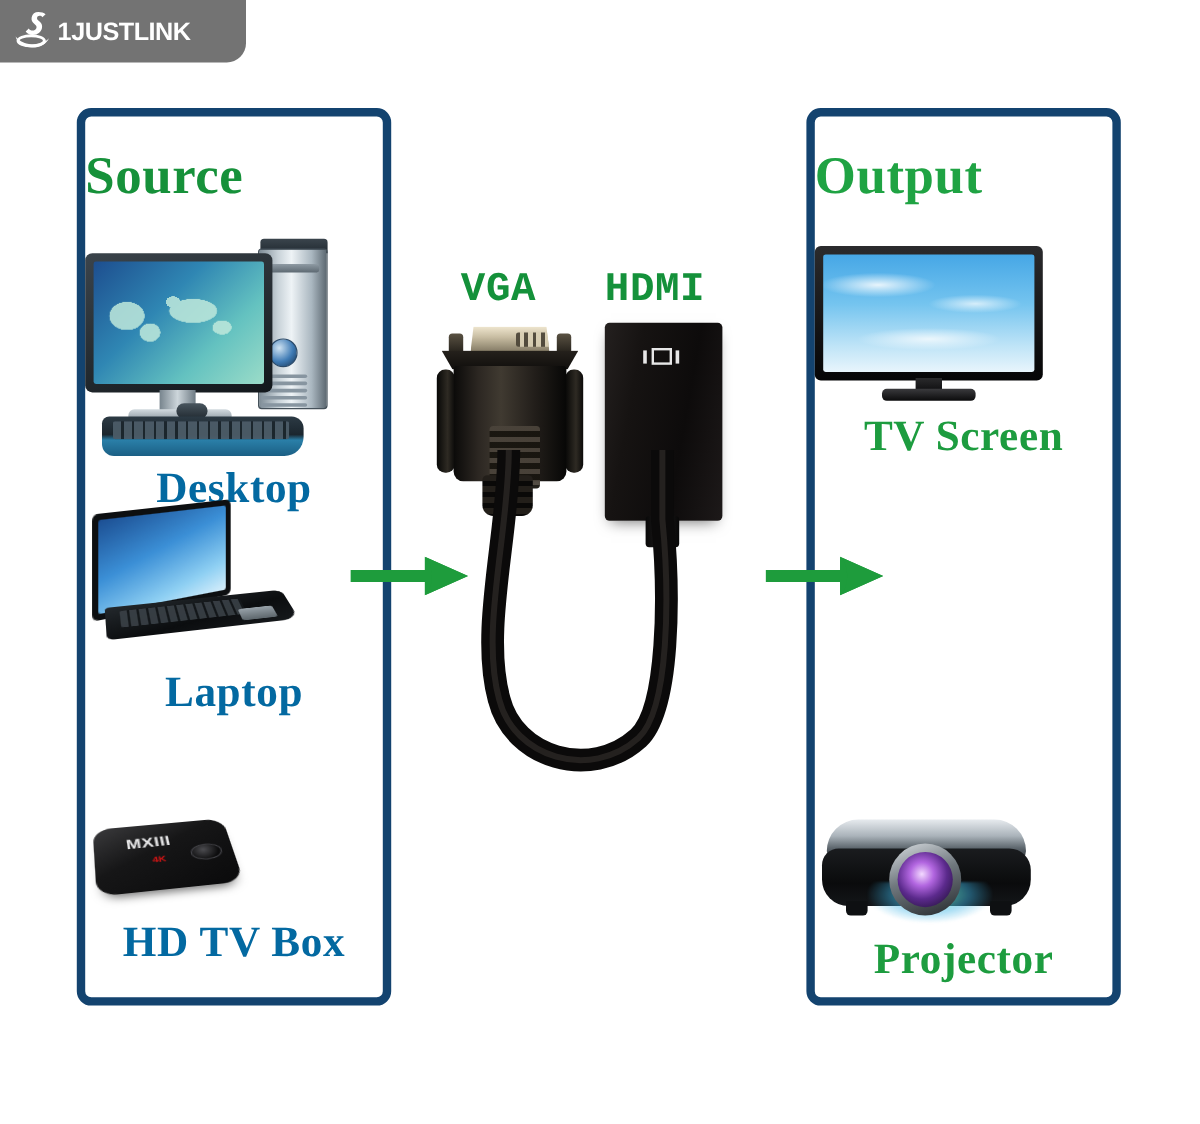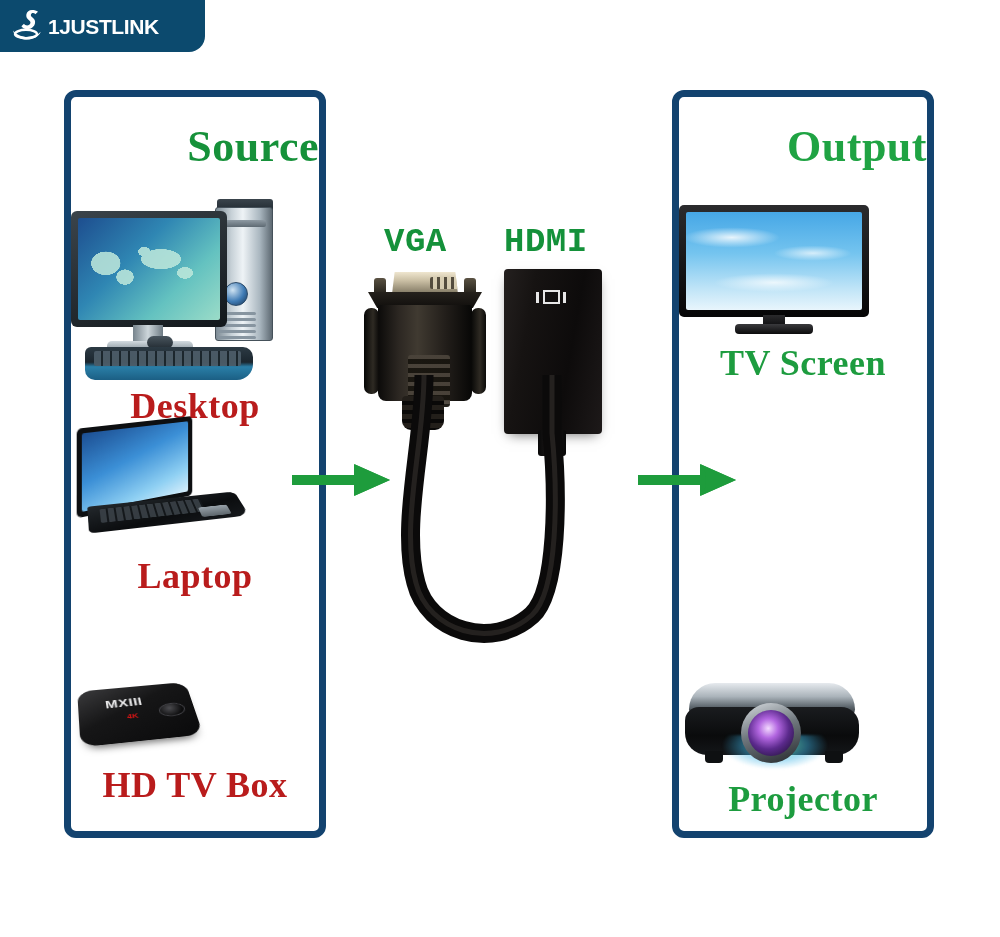--- a/index.html
+++ b/index.html
@@ -6,51 +6,51 @@
   body{
     width:1000px;height:937px;position:relative;overflow:hidden;
     background:#ffffff;
     font-family:"Liberation Serif", serif;
   }
   .stage{position:absolute;inset:0;}
 
   
   .logo-badge{
     position:absolute;left:0;top:0;width:205px;height:52px;
-    background:#0c4a6e;border-bottom-right-radius:16px;
+    background:#737373;border-bottom-right-radius:16px;
     display:flex;align-items:center;gap:4px;
     box-sizing:border-box;padding-left:10px;
   }
   .logo-mark{width:34px;height:36px;flex:0 0 34px;display:block;}
   .logo-text{
     color:#ffffff;font-family:"Liberation Sans", sans-serif;
     font-weight:bold;font-size:21px;letter-spacing:-0.4px;
     line-height:1;white-space:nowrap;
   }
 
   
   .panel{
     position:absolute;
     border:7px solid #13436f;border-radius:12px;
     background:#ffffff;box-sizing:border-box;
   }
   .panel.left{left:64px;top:90px;width:262px;height:748px;}
   .panel.right{left:672px;top:90px;width:262px;height:748px;padding-left:28px;}
 
   .panel-title{
-    position:absolute;left:0;right:0;text-align:right;
+    position:absolute;left:0;right:0;text-align:left;
     color:#1f9c3b;font-weight:bold;font-size:44px;line-height:1;
     letter-spacing:0.5px;
   }
   .panel.left .panel-title{top:28px;color:#16913a;}
   .panel.right .panel-title{top:28px;color:#1fa343;}
 
   .item{position:absolute;left:0;right:0;text-align:center;}
   .item-label{
-    color:#b91c1c;font-weight:bold;font-size:36px;line-height:1;
+    color:#0369a1;font-weight:bold;font-size:36px;line-height:1;
     white-space:nowrap;letter-spacing:0.5px;
   }
   .panel.right .item-label{color:#1d9c3f;}
   .item-art{margin:0 auto;position:relative;}
 
   
   .pc{width:210px;height:185px;position:relative;}
   .pc .tower{
     position:absolute;right:8px;top:10px;width:56px;height:132px;
     background:linear-gradient(90deg,#7d8b95 0%,#c8d2d8 28%,#eef3f6 48%,#aab7c0 78%,#5d6972 100%);

